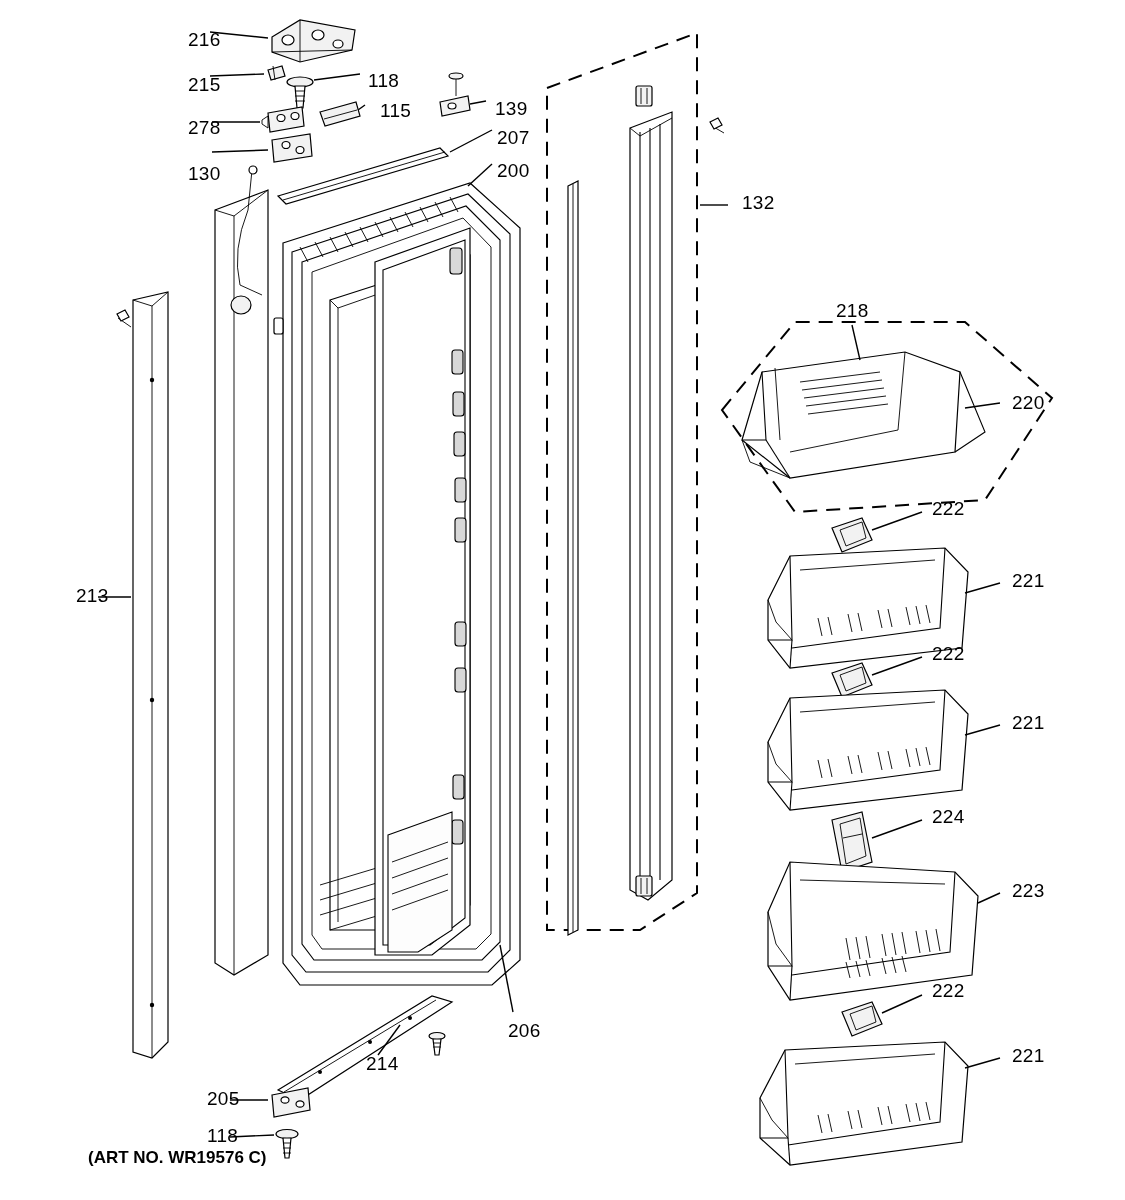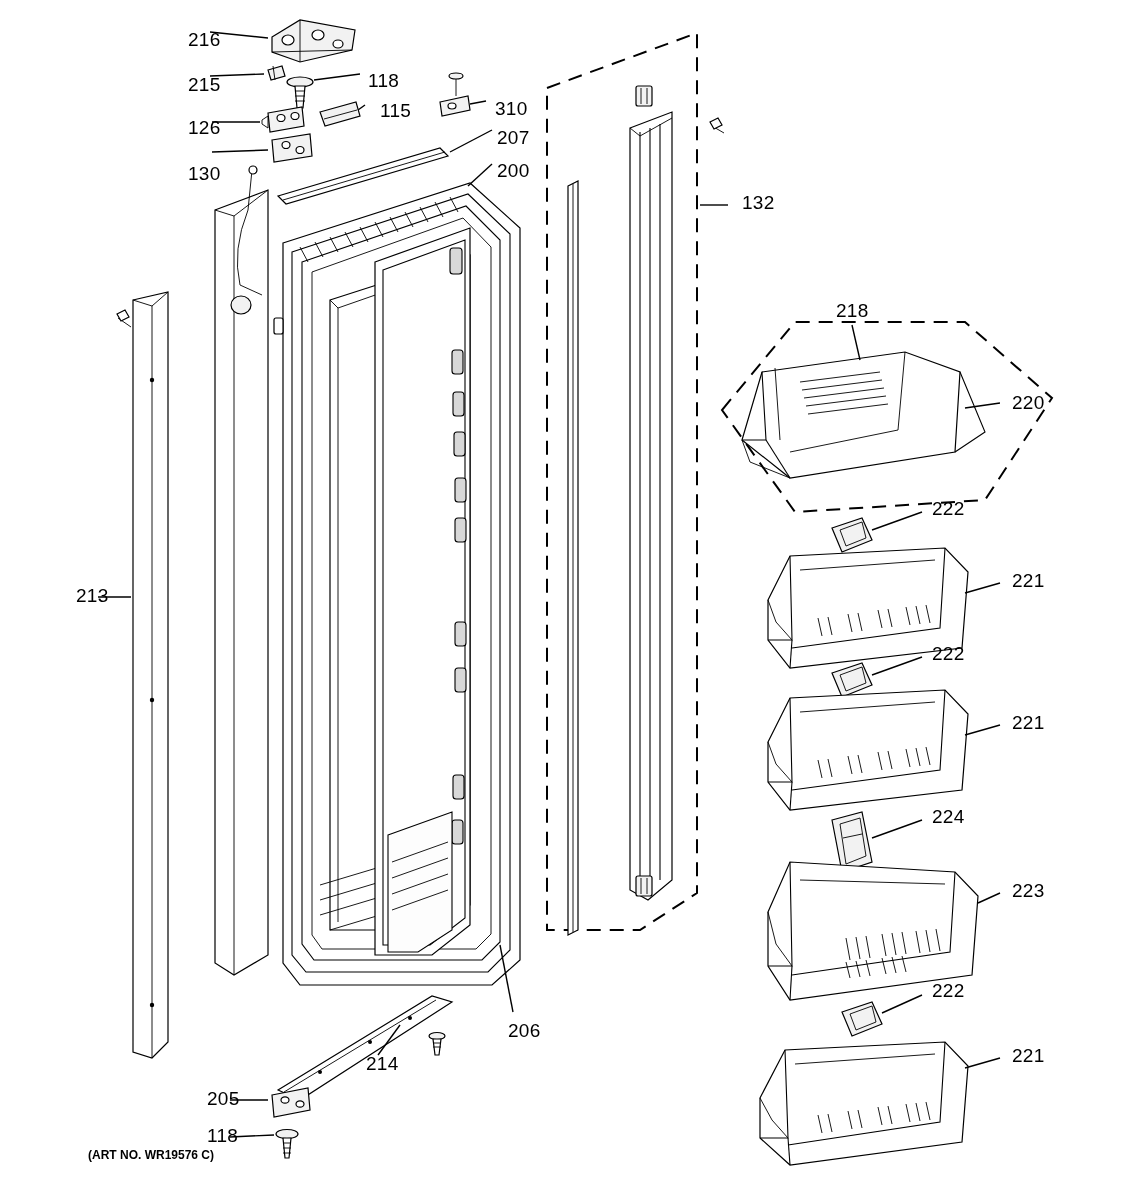--- a/index.html
+++ b/index.html
@@ -1,21 +1,21 @@
 <!DOCTYPE html>
 <html><head>
 <meta charset="utf-8">
 <style>
   html,body{margin:0;padding:0;background:#ffffff;}
   body{width:1125px;height:1200px;position:relative;overflow:hidden;
        font-family:"Liberation Sans", sans-serif;color:#000;}
   #diagram{position:absolute;left:0;top:0;width:936px;height:1200px;}
   .callout{position:absolute;font-size:19px;font-family:"Liberation Sans",sans-serif;
            color:#000;white-space:nowrap;letter-spacing:0.3px;}
-  .artno{position:absolute;left:88px;top:1148px;font-size:12px;font-weight:bold;
+  .artno{position:absolute;left:88px;top:1148px;font-size:17px;font-weight:bold;
          font-family:"Liberation Sans",sans-serif;white-space:nowrap;}
   svg{display:block;}
   .ln{stroke:#000;stroke-width:1.4;fill:none;}
   .thin{stroke:#000;stroke-width:1.1;fill:none;}
   .hair{stroke:#000;stroke-width:0.9;fill:none;}
   .dash{stroke:#000;stroke-width:2;fill:none;stroke-dasharray:14 9;}
   .wht{fill:#ffffff;stroke:#000;stroke-width:1.2;}
   .wht2{fill:#fdfdfd;stroke:#000;stroke-width:1.1;}
   .gry{fill:#f2f2f2;stroke:#000;stroke-width:1.2;}
   .drk{fill:#d8d8d8;stroke:#000;stroke-width:1.1;}
@@ -377,23 +377,23 @@
 
   <path class="ln" d="M513 1012 L500 945"></path>
 
   <path class="ln" d="M98 597 L131 597"></path>
 
 </svg>
 
 <div class="callout" style="left:188px;top:29px;">216</div>
 <div class="callout" style="left:188px;top:74px;">215</div>
 <div class="callout" style="left:368px;top:70px;">118</div>
-<div class="callout" style="left:495px;top:98px;">310</div>
+<div class="callout" style="left:495px;top:98px;">139</div>
 <div class="callout" style="left:368px;top:100px;margin-left:12px;">115</div>
-<div class="callout" style="left:188px;top:117px;">126</div>
+<div class="callout" style="left:188px;top:117px;">278</div>
 <div class="callout" style="left:497px;top:127px;">207</div>
 <div class="callout" style="left:188px;top:163px;">130</div>
 <div class="callout" style="left:497px;top:160px;">200</div>
 <div class="callout" style="left:742px;top:192px;">132</div>
 <div class="callout" style="left:836px;top:300px;">218</div>
 <div class="callout" style="left:1012px;top:392px;">220</div>
 <div class="callout" style="left:932px;top:498px;">222</div>
 <div class="callout" style="left:1012px;top:570px;">221</div>
 <div class="callout" style="left:76px;top:585px;">213</div>
 <div class="callout" style="left:932px;top:643px;">222</div>

